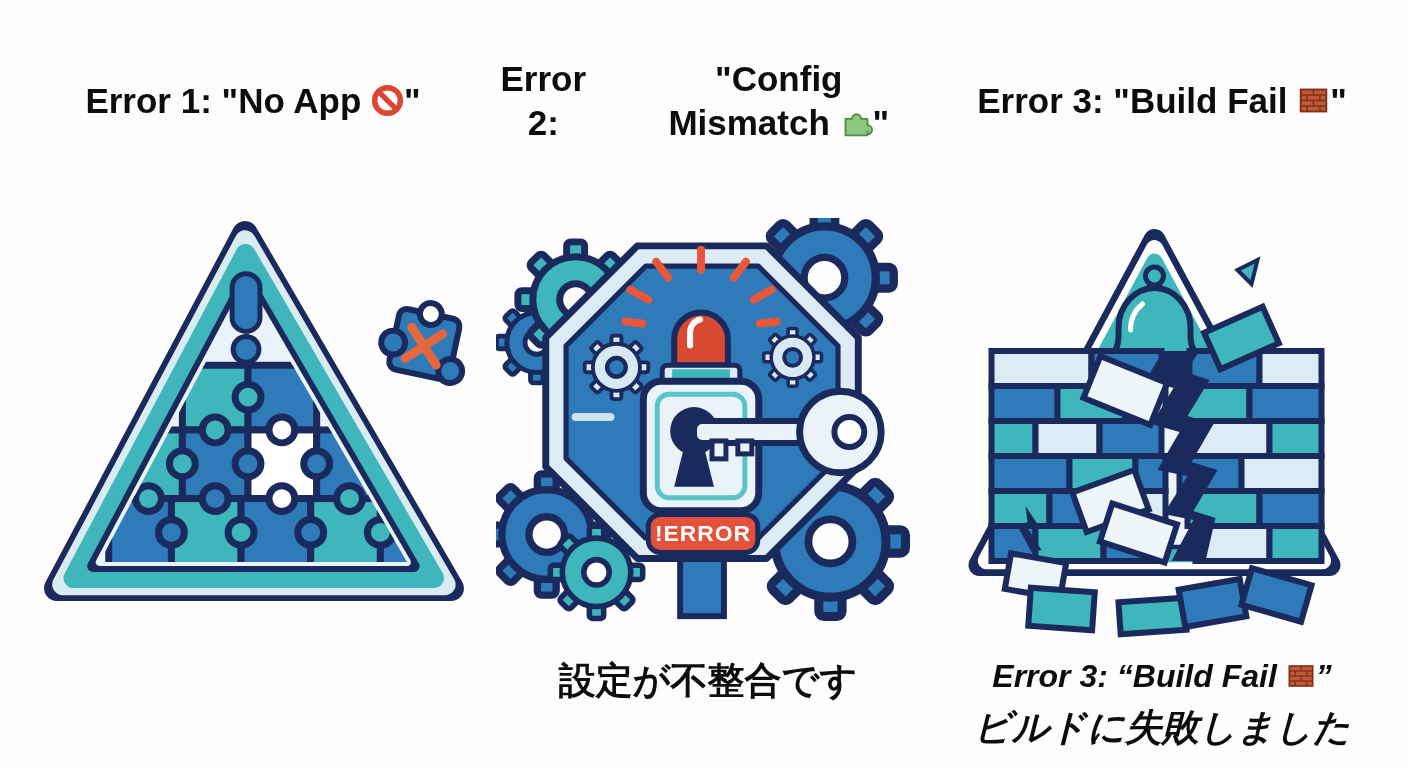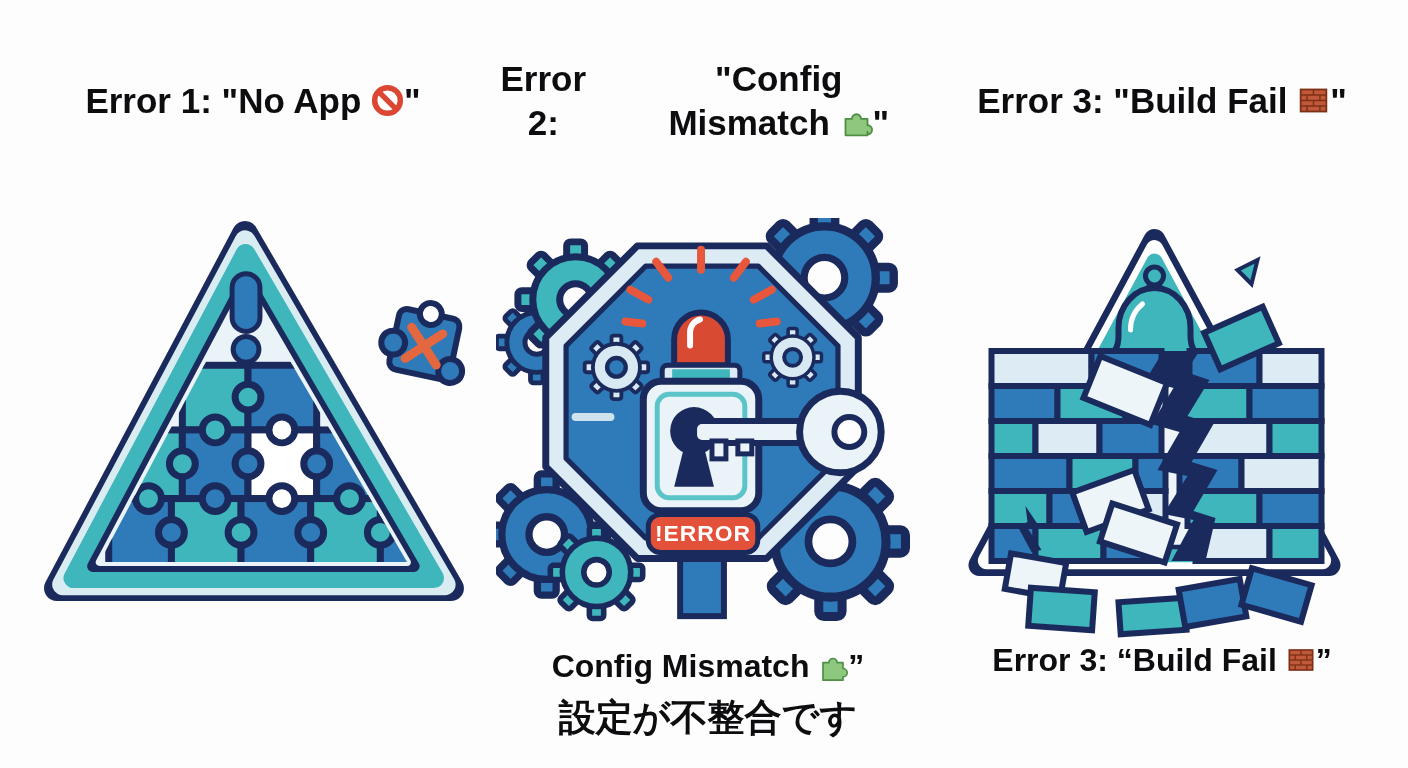--- a/index.html
+++ b/index.html
@@ -13,21 +13,21 @@
          font-weight:bold;font-size:35px;line-height:1.27;padding-bottom:16px;box-sizing:border-box;text-align:center;gap:39px;}
   .illo{display:block;}
   #panel1 .illo{width:452px;height:398px;}
   #panel2 .illo{width:424px;height:428px;}
   #panel3 .illo{width:452px;height:420px;}
   .caption{text-align:center;font-weight:bold;}
   .cap-en{font-size:32px;line-height:1.16;}
   .cap-jp{font-size:37px;margin-top:8px;}
   #panel1 .caption{margin-top:36px;}
   #panel2 .caption{margin-top:2px;}
-  #panel3 .caption{margin-top:4px;}
+  #panel3 .caption{margin-top:20px;font-style:italic;}
   .emoji{display:inline-block;width:33px;height:33px;vertical-align:-4px;}
   .emoji svg{display:block;width:100%;height:100%;}
 </style>
 </head>
 <body>
 
 <div class="canvas">
 
   <section class="panel" id="panel1">
     <h2 class="title">
@@ -211,25 +211,20 @@
         <circle cx="352" cy="215" r="15" fill="#fdfdfe" stroke="#1b2a5c" stroke-width="6"></circle>
       </g>
 
       <g>
         <rect x="150" y="298" width="110" height="38" rx="12" fill="#e4513b" stroke="#1b2a5c" stroke-width="5"></rect>
         <text x="205" y="325" text-anchor="middle" font-size="23" font-weight="bold" letter-spacing="1" font-family="&quot;Liberation Sans&quot;,&quot;DejaVu Sans&quot;,sans-serif" fill="#ffffff">!ERROR</text>
       </g>
     </svg>
 
     <div class="caption">
-      <div class="cap-en">
-        <span>Config Mismatch </span><span class="emoji" style="width:30px;height:30px"><svg viewBox="0 0 36 36">
-              <path d="M6 14 h7 a5 5 0 1 1 10 0 h7 v7 a5 5 0 1 1 0 10 v4 h-24 z" fill="#8dc87e" stroke="#4e8f44" stroke-width="2" stroke-linejoin="round"></path>
-            </svg></span><span>”</span>
-      </div>
       <div class="cap-jp">設定が不整合です</div>
     </div>
   </section>
 
   <section class="panel" id="panel3">
     <h2 class="title">
       <span>
         <span>Error 3: "Build Fail </span><span class="emoji"><svg viewBox="0 0 36 36">
               <rect x="4" y="6" width="28" height="24" fill="#c0583a" stroke="#7e3017" stroke-width="2"></rect>
               <g stroke="#7e3017" stroke-width="1.6">
@@ -324,16 +319,17 @@
                 <line x1="4" y1="24" x2="32" y2="24"></line>
                 <line x1="18" y1="6" x2="18" y2="12"></line>
                 <line x1="11" y1="12" x2="11" y2="18"></line>
                 <line x1="25" y1="12" x2="25" y2="18"></line>
                 <line x1="18" y1="18" x2="18" y2="24"></line>
                 <line x1="11" y1="24" x2="11" y2="30"></line>
                 <line x1="25" y1="24" x2="25" y2="30"></line>
               </g>
             </svg></span><span>”</span>
       </div>
+      <div class="cap-jp">ビルドに失敗しました</div>
     </div>
   </section>
 
 </div>
 
 </body></html>

